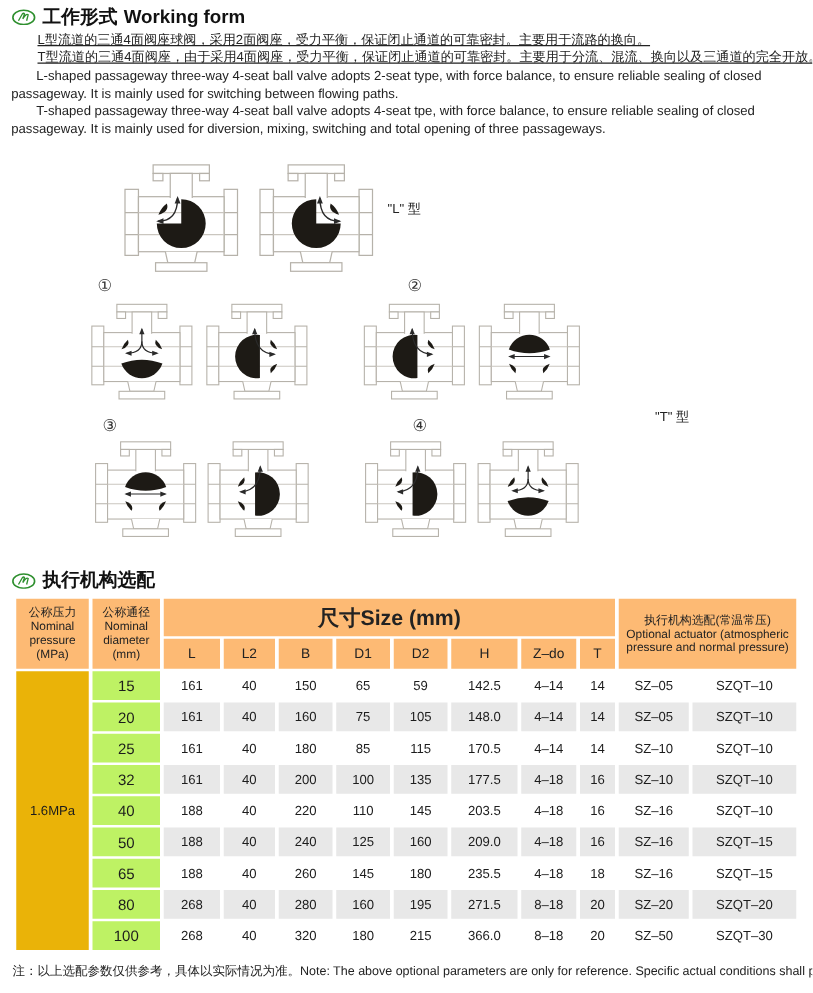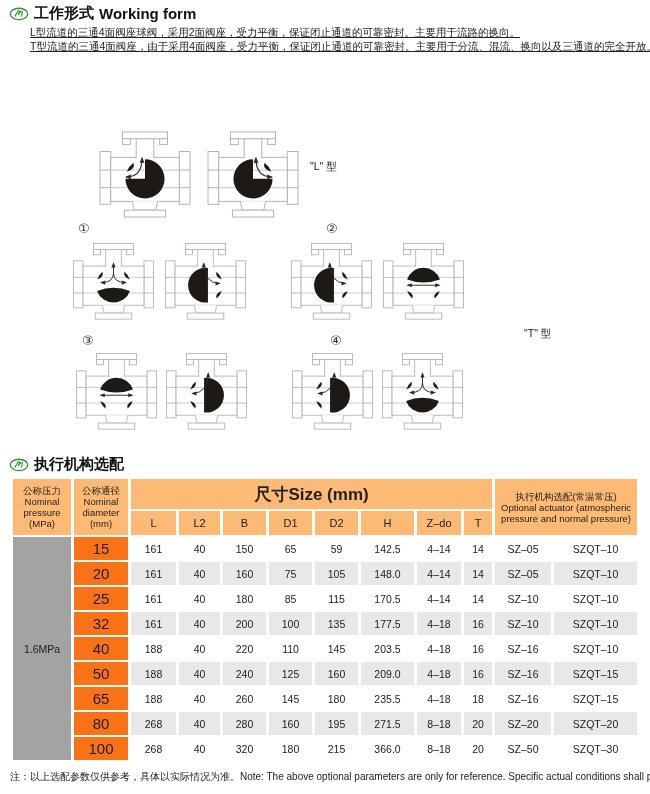--- a/index.html
+++ b/index.html
@@ -24,22 +24,22 @@
   
   .dim-table{
     position:absolute;left:10px;top:477px;width:630px;
     border-collapse:separate;border-spacing:3px 2px;table-layout:fixed;
   }
   .dim-table th,.dim-table td{padding:0;text-align:center;vertical-align:middle;overflow:hidden;}
   .dim-table th{background:#fdba74;font-weight:400;color:#222;}
   th.hdr-multi{font-size:9.5px;line-height:11px;white-space:pre-line;}
   th.size-group{font-size:17px;font-weight:700;height:30px;}
   th.size-col{font-size:11px;height:24px;}
-  td.pressure-cell{background:#a3a3a3;font-size:10.5px;}
-  td.dn-cell{background:#f97316;font-size:15px;height:23px;}
+  td.pressure-cell{background:#eab308;font-size:10.5px;}
+  td.dn-cell{background:#bef264;font-size:12px;height:23px;}
   td.dim-cell,td.act-cell{font-size:10.5px;height:23px;background:#ffffff;}
   tr.alt td.dim-cell,tr.alt td.act-cell{background:#e8e8e8;}
   .table-note{position:absolute;left:10px;top:770px;width:635px;margin:0;font-size:10px;color:#222;white-space:nowrap;}
 </style>
 </head>
 <body>
 
 <div class="page">
 
   <div class="sec-head" style="top:4px;">
@@ -47,20 +47,22 @@
       <svg viewBox="0 0 26 18">
         <ellipse cx="13" cy="9" rx="11.3" ry="7.4" fill="none" stroke="#2e8f2e" stroke-width="1.7"></ellipse>
         <path d="M7.5,12.5 L11.5,5.5 Q13,3.8 13.8,5.5 L12,10.5 Q15.5,4.5 17.6,6.3 L16,12.5" fill="none" stroke="#2e8f2e" stroke-width="1.4"></path>
       </svg>
     </span>
     <span class="ttl">工作形式</span>
     <span class="ttl">Working form</span>
   </div>
   <p class="zh-line" style="top:26px;">L型流道的三通4面阀座球阀，采用2面阀座，受力平衡，保证闭止通道的可靠密封。主要用于流路的换向。</p>
   <p class="zh-line" style="top:40px;">T型流道的三通4面阀座，由于采用4面阀座，受力平衡，保证闭止通道的可靠密封。主要用于分流、混流、换向以及三通道的完全开放。</p>
+  <p class="en-para" style="top:55px;">L-shaped passageway three-way 4-seat ball valve adopts 2-seat type, with force balance, to ensure reliable sealing of closed passageway. It is mainly used for switching between flowing paths.</p>
+  <p class="en-para" style="top:83px;">T-shaped passageway three-way 4-seat ball valve adopts 4-seat tpe, with force balance, to ensure reliable sealing of closed passageway. It is mainly used for diversion, mixing, switching and total opening of three passageways.</p>
 
   <div>
     <div class="valve-slot valve-lg" style="left:96px;top:128px;">
         <svg viewBox="0 0 100 92">
           <g fill="#ffffff" stroke="#b6b2aa" stroke-width="1">
     <rect x="27" y="4" width="46" height="7"></rect>
     <rect x="27" y="11" width="8" height="6"></rect>
     <rect x="65" y="11" width="8" height="6"></rect>
     <rect x="4" y="24" width="11" height="54"></rect>
     <rect x="85" y="24" width="11" height="54"></rect>

